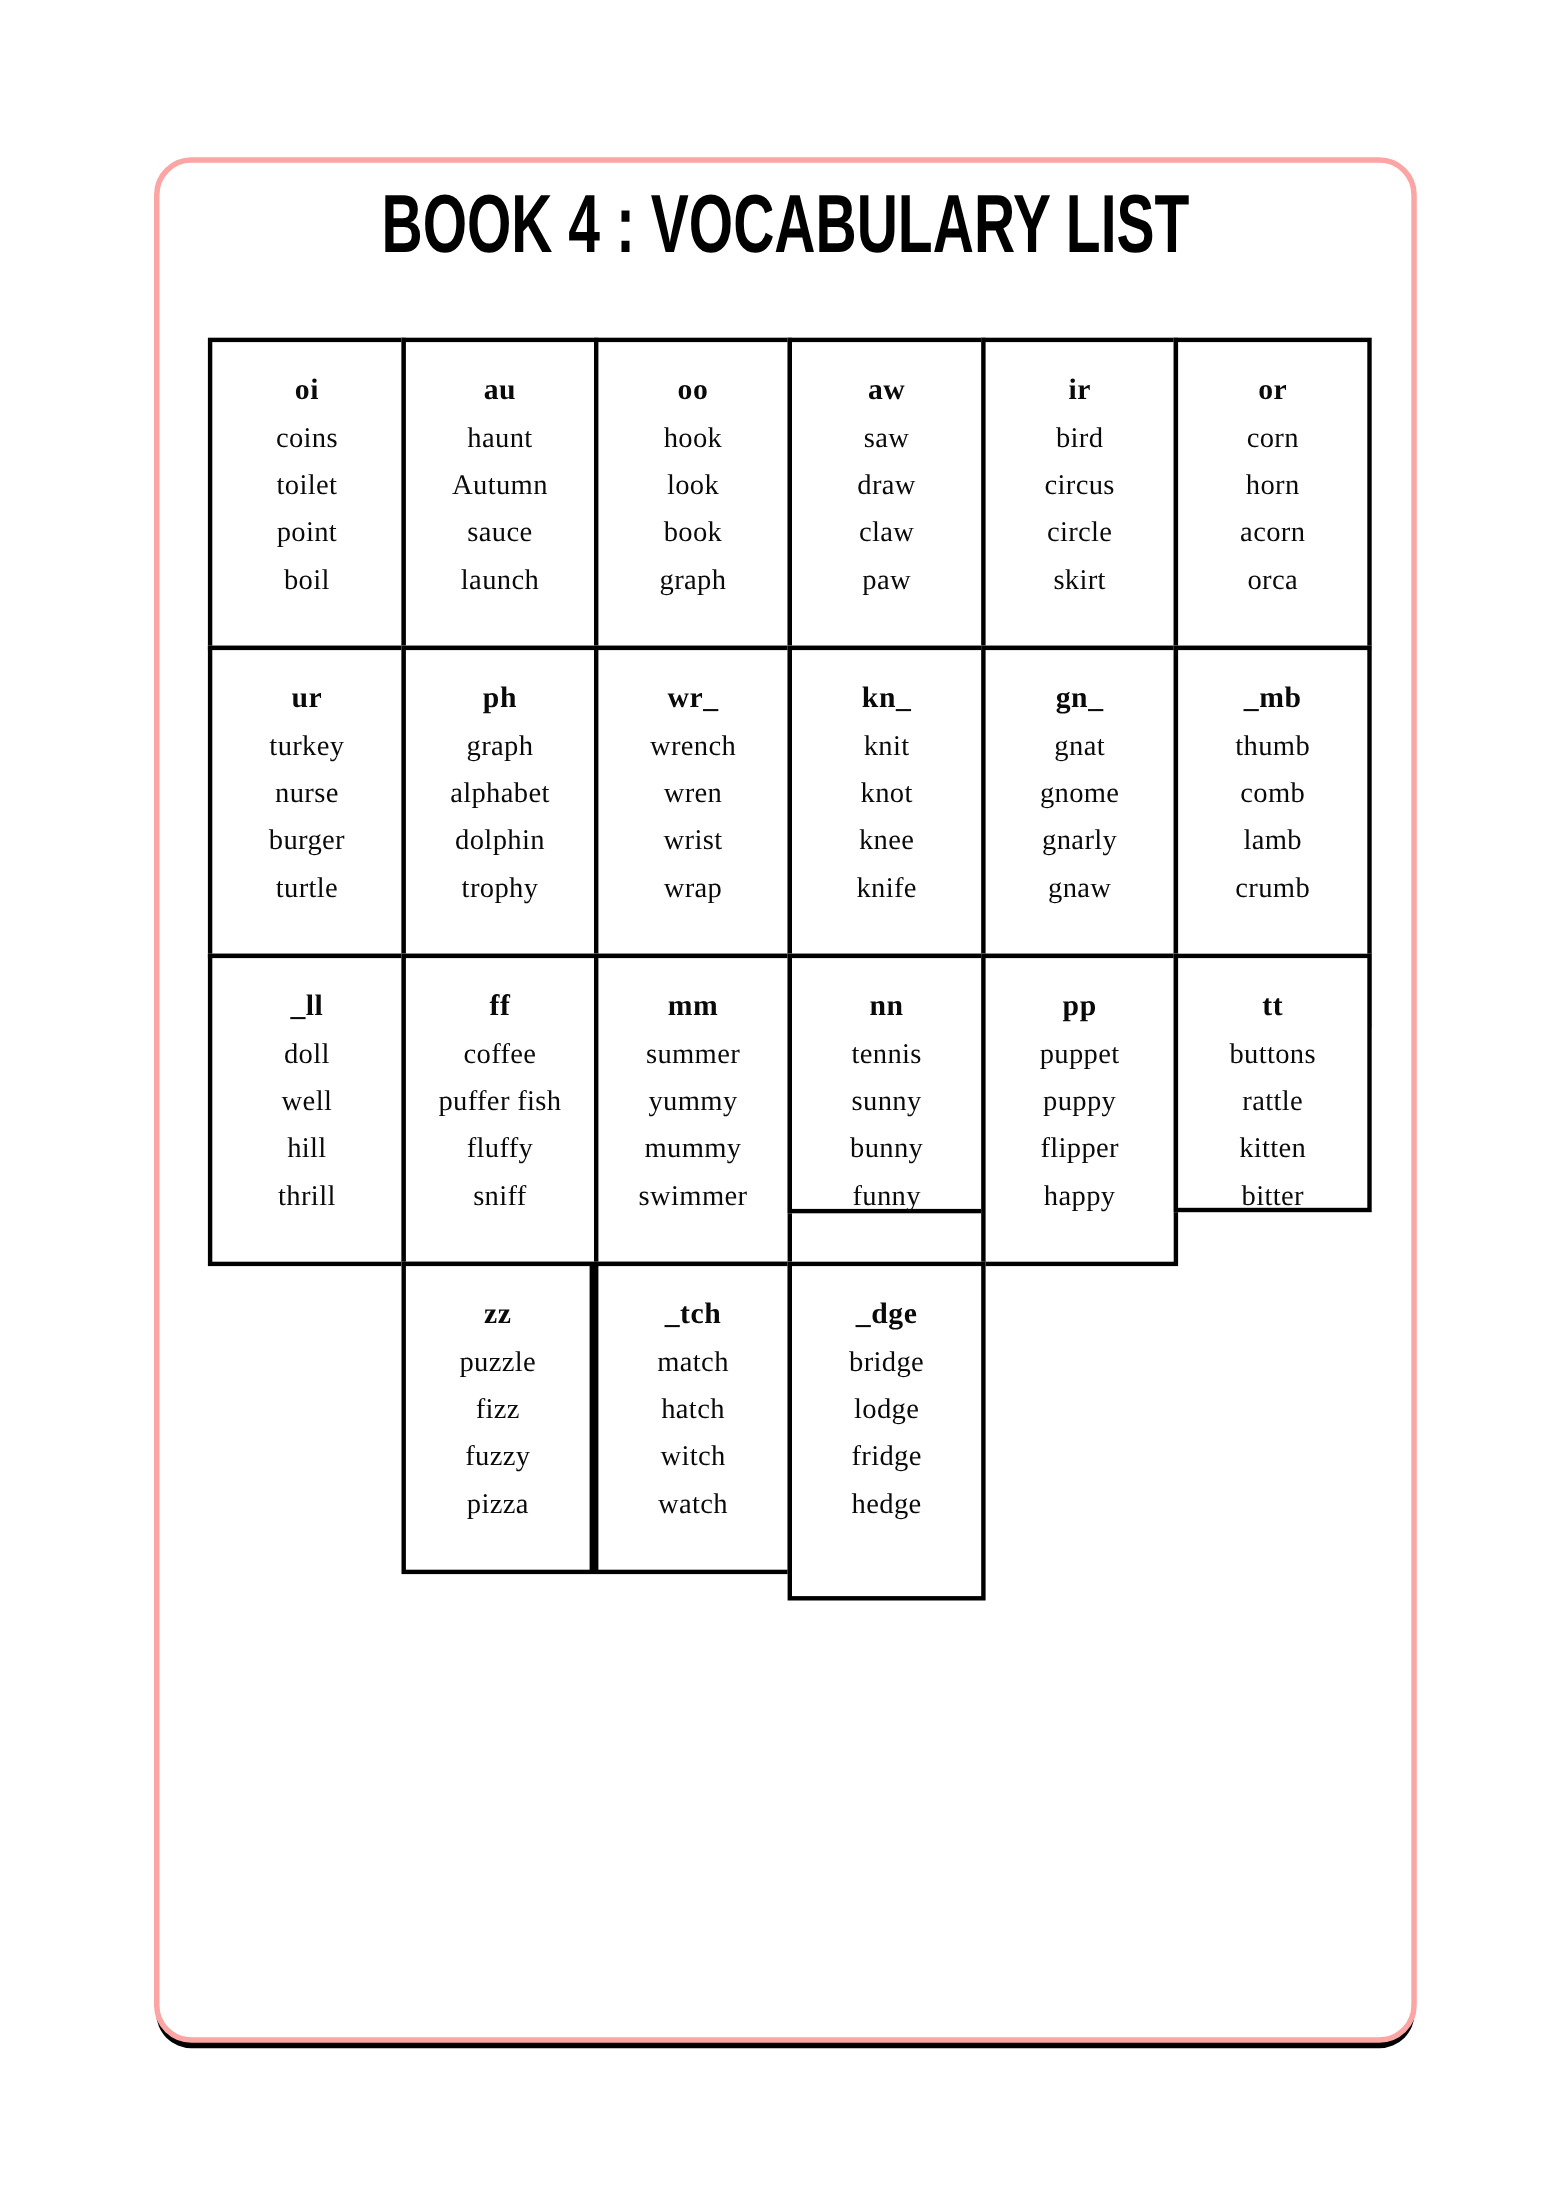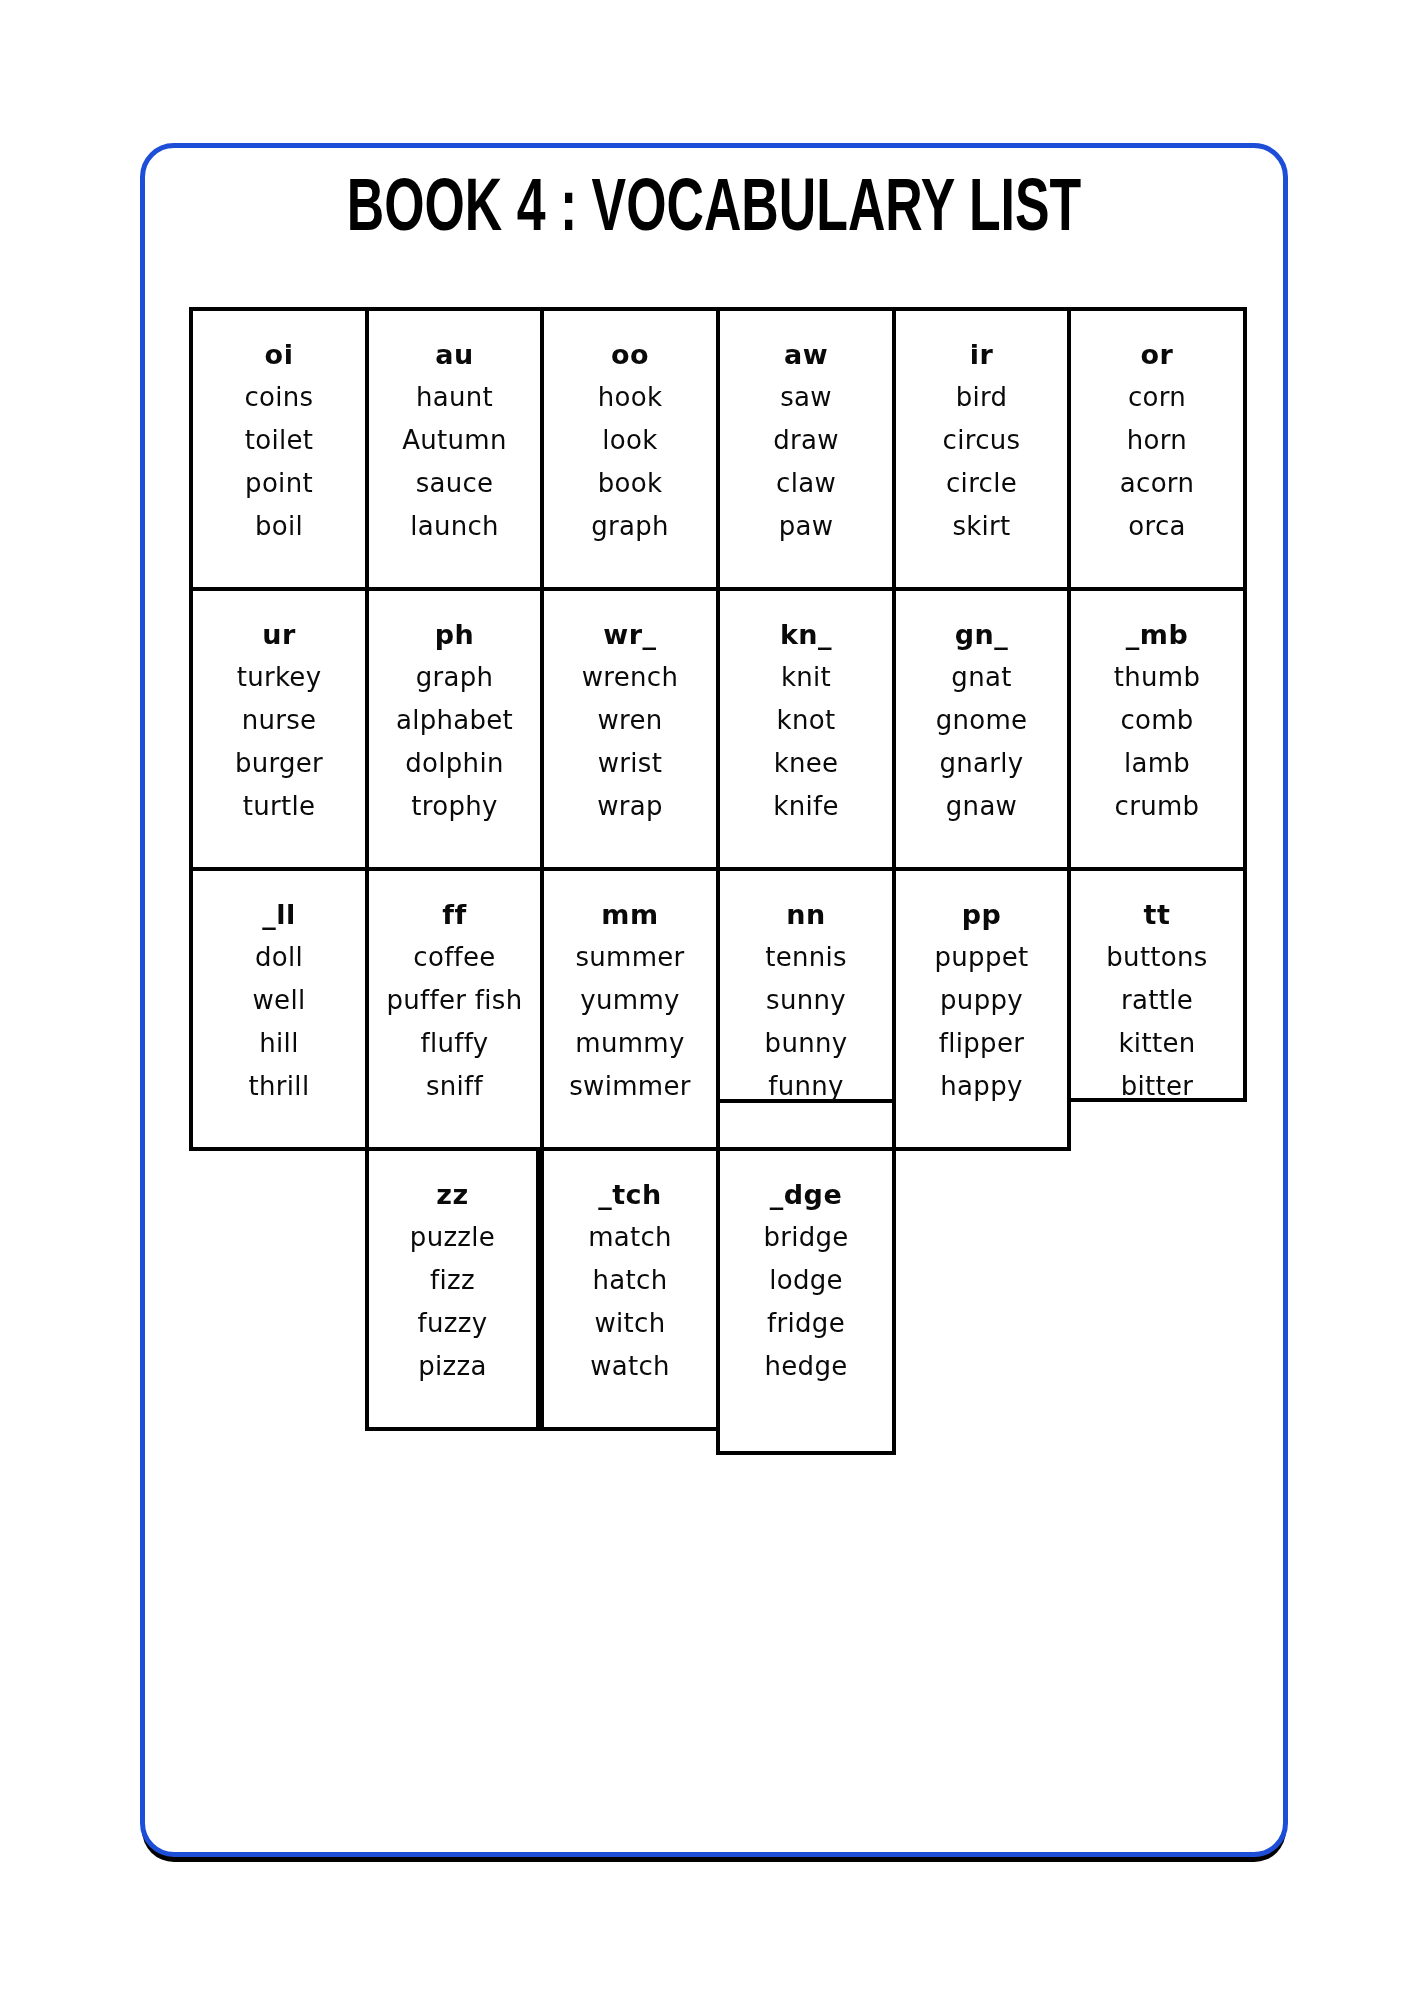--- a/index.html
+++ b/index.html
@@ -12,21 +12,21 @@
     color: #0a0a0a;
     overflow: hidden;
   }
   .page {
     position: absolute;
     left: 140px;
     top: 143px;
     width: 1148px;
     height: 1714px;
     background: #ffffff;
-    border: 5px solid #1d4ed8;
+    border: 5px solid #fca5a5;
     border-radius: 34px;
     box-sizing: border-box;
     box-shadow: 0 7px 0 -2px #000000;
   }
   .title {
     position: absolute;
     top: 18px;
     left: 0;
     width: 100%;
     margin: 0;
@@ -48,20 +48,21 @@
     width: 1058px;
     height: 1124px;
   }
   .cell {
     position: absolute;
     box-sizing: border-box;
     border: 4px solid #000000;
     background: #ffffff;
     text-align: center;
     padding-top: 22px;
+    font-family: Liberation Serif, serif;
   }
   .pattern {
     font-weight: 700;
     font-size: 27px;
     line-height: 43px;
     letter-spacing: 0.5px;
   }
   .word {
     font-weight: 400;
     font-size: 26px;

